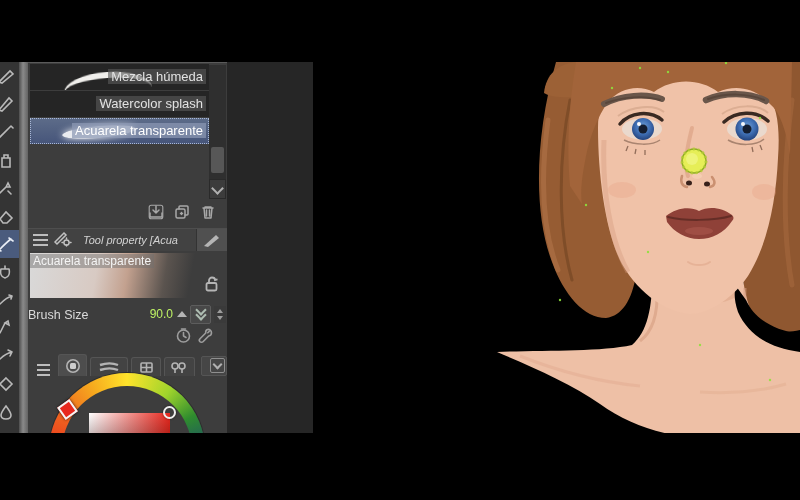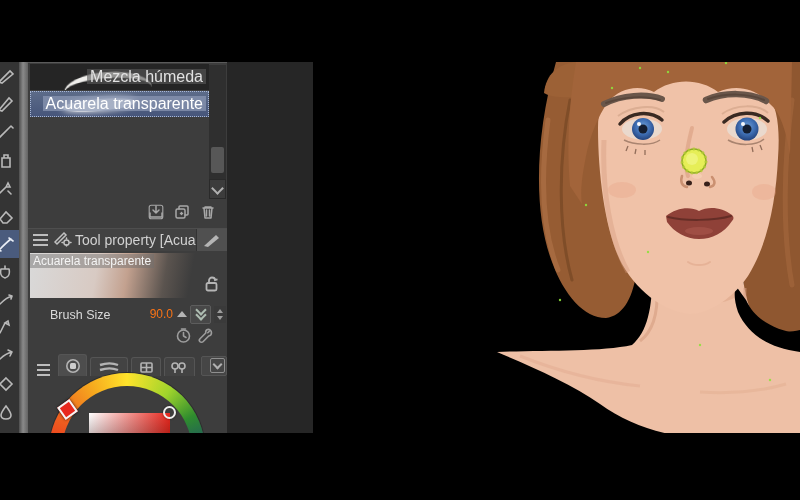--- a/index.html
+++ b/index.html
@@ -22,21 +22,21 @@
   .strip{position:absolute;left:19px;top:0;width:9px;height:371px;
          background:linear-gradient(to right,#4e4e4e,#8a8a8a 45%,#636363);}
 
   
   .panel{position:absolute;left:28px;top:0;width:199px;height:371px;background:#3d3d3d;border-top:1px solid #5a5a5a;box-sizing:border-box;}
 
   
   .subtool-list{position:relative;height:135px;}
   .st-row{position:relative;margin:1px 0 0 2px;width:179px;height:26px;background:#252525;overflow:hidden;}
   .st-row.selected{background:linear-gradient(#5d6c89,#46557a);outline:1px dotted #a9b8d6;outline-offset:-1px;}
-  .st-label{position:absolute;right:3px;top:5px;font-size:16px;color:#e2e2e2;line-height:15px;
+  .st-label{position:absolute;right:3px;top:5px;font-size:13px;color:#e2e2e2;line-height:15px;
             background:rgba(88,88,88,.62);padding:0 3px;white-space:nowrap;}
   .st-row.selected .st-label{background:rgba(140,152,180,.72);color:#fff;}
   .stroke1{position:absolute;left:34px;top:8px;width:88px;height:30px;border-radius:50%;
            border-top:6px solid #f0efec;filter:blur(.6px);transform:rotate(-4deg);}
   .stroke2{position:absolute;left:2px;top:2px;width:120px;height:22px;background:#f2f1ee;
            border-radius:12px/10px;box-shadow:0 0 5px #fff;transform:rotate(-1deg);}
   .stroke3{position:absolute;left:66px;top:8px;width:60px;height:12px;opacity:.5;
            background:radial-gradient(circle 3px at 12% 40%,#cfcfcf 60%,transparent 70%),
                       radial-gradient(circle 2px at 40% 70%,#bdbdbd 60%,transparent 70%),
                       radial-gradient(circle 2px at 70% 30%,#c5c5c5 60%,transparent 70%);}
@@ -56,40 +56,40 @@
 
   
   .actions-row{display:flex;justify-content:flex-end;align-items:center;gap:8px;height:29px;padding-right:10px;}
   .act-icon svg{width:18px;height:18px;stroke:#a8a8a8;fill:none;stroke-width:1.5;stroke-linecap:round;stroke-linejoin:round;}
 
   
   .tp-header{display:flex;align-items:center;height:22px;background:#424242;border-top:1px solid #4e4e4e;}
   .menu-btn{width:15px;height:12px;margin:0 5px 0 5px;display:flex;flex-direction:column;justify-content:space-between;}
   .menu-btn i{display:block;height:2px;background:#bdbdbd;}
   .tp-icon svg{width:19px;height:17px;}
-  .tp-title{flex:1;font-size:14px;color:#d2d2d2;white-space:nowrap;overflow:hidden;margin-left:3px;}
+  .tp-title{flex:1;font-size:11px;color:#d2d2d2;white-space:nowrap;overflow:hidden;margin-left:11px;font-style:italic;}
   .edit-tab{width:30px;height:22px;background:#505050;border-left:1px solid #333;position:relative;}
   .edit-tab svg{position:absolute;left:5px;top:3px;width:20px;height:16px;}
 
   
   .brush-preview{position:relative;height:48px;margin-top:2px;}
   .preview-box{position:absolute;left:2px;top:0;width:166px;height:45px;
                background:linear-gradient(100deg,#d9d9d9 0%,#d8cac3 40%,#c3a18f 58%,#5b544f 80%,#3d3d3d 95%);}
   .preview-label{position:absolute;left:2px;top:1px;font-size:12px;color:#f4f4f4;
                  background:rgba(110,110,110,.45);padding:0 3px;white-space:nowrap;}
   .lock-icon{position:absolute;right:7px;top:22px;}
   .lock-icon svg{width:16px;height:17px;stroke:#b5b5b5;fill:none;stroke-width:1.8;}
 
   
   .size-row{display:flex;align-items:center;height:20px;margin-top:3px;}
-  .size-label-wrap{margin-left:22px;}
+  .size-label-wrap{}
   .size-label{font-size:12.5px;color:#dadada;}
   .size-underline{width:72px;height:1px;background:#979797;margin-top:2px;}
   .size-spacer{flex:1;}
-  .size-value{font-size:12px;color:#f97316;}
+  .size-value{font-size:12px;color:#bef264;}
   .caret-up{width:0;height:0;border-left:5px solid transparent;border-right:5px solid transparent;
             border-bottom:6px solid #b5b5b5;margin:0 3px 0 4px;}
   .expand-btn{width:19px;height:17px;background:#484848;border:1px solid #5d5d5d;border-radius:2px;
               display:flex;flex-direction:column;align-items:center;justify-content:center;gap:0;}
   .expand-btn .chev2{width:6px;height:6px;border-right:2px solid #aebdb2;border-bottom:2px solid #aebdb2;
                      transform:rotate(45deg);margin-top:-3px;}
   .mini-spin{width:12px;height:17px;margin:0 1px 0 3px;background:#3a3a3a;display:flex;flex-direction:column;
              align-items:center;justify-content:space-evenly;}
   .tri-u{width:0;height:0;border-left:3px solid transparent;border-right:3px solid transparent;border-bottom:4px solid #9d9d9d;}
   .tri-d{width:0;height:0;border-left:3px solid transparent;border-right:3px solid transparent;border-top:4px solid #9d9d9d;}
@@ -304,20 +304,24 @@
 
     <div class="strip"></div>
 
     <div class="panel">
 
       <div class="subtool-list">
         <div class="st-row">
           <div class="stroke1"></div>
           <span class="st-label">Mezcla húmeda</span>
         </div>
+        <div class="st-row">
+          <div class="stroke3"></div>
+          <span class="st-label">Watercolor splash</span>
+        </div>
         <div class="st-row selected">
           <div class="stroke5"></div>
           <span class="st-label">Acuarela transparente</span>
         </div>
         <div class="st-scroll">
           <div class="st-thumb"></div>
           <div class="st-down">
               <span class="chev"></span>
             </div>
         </div>

